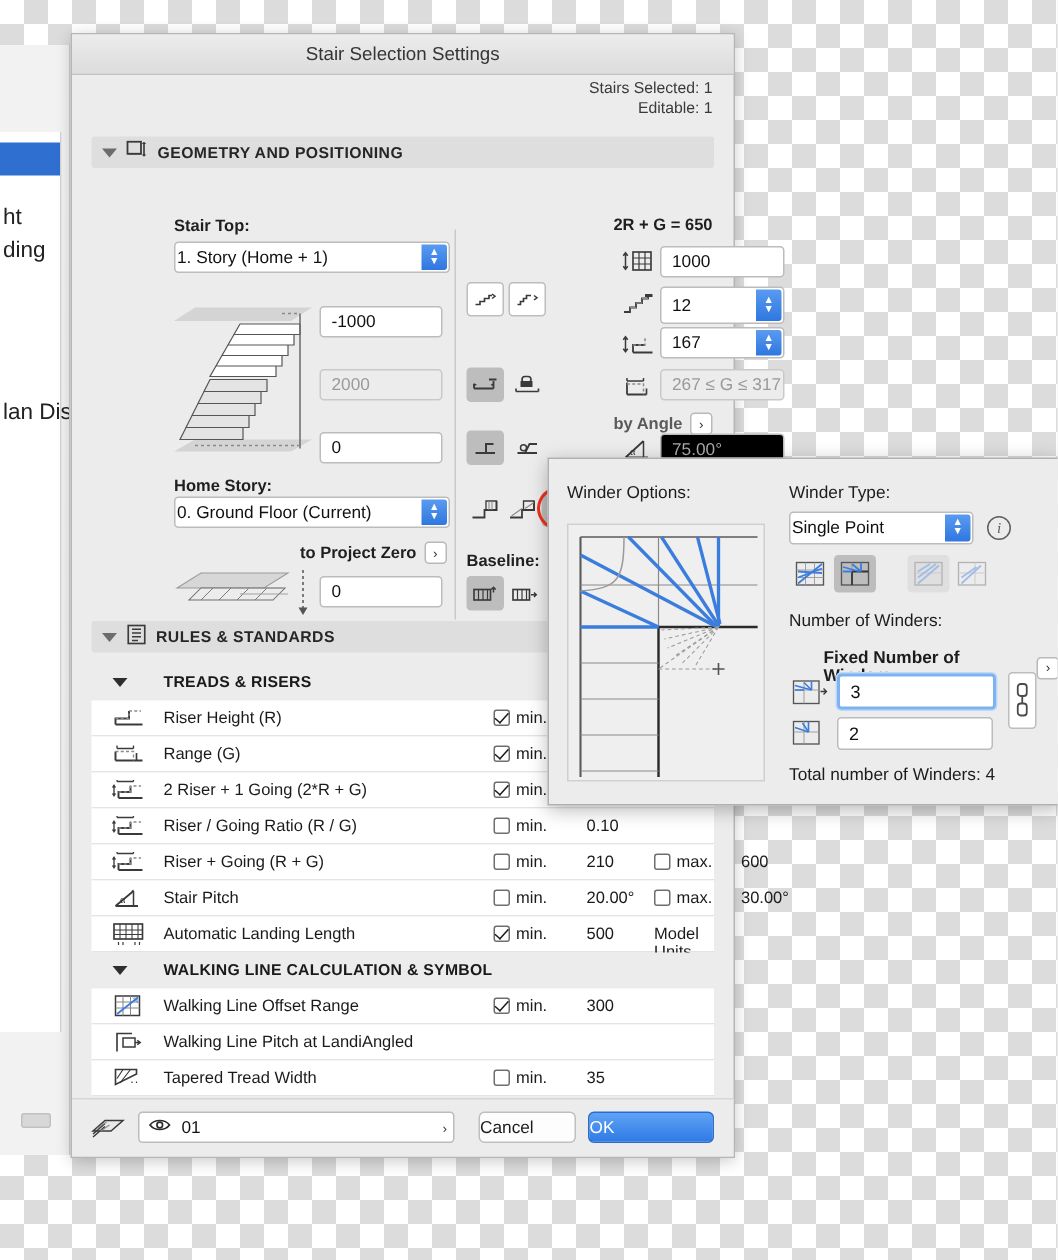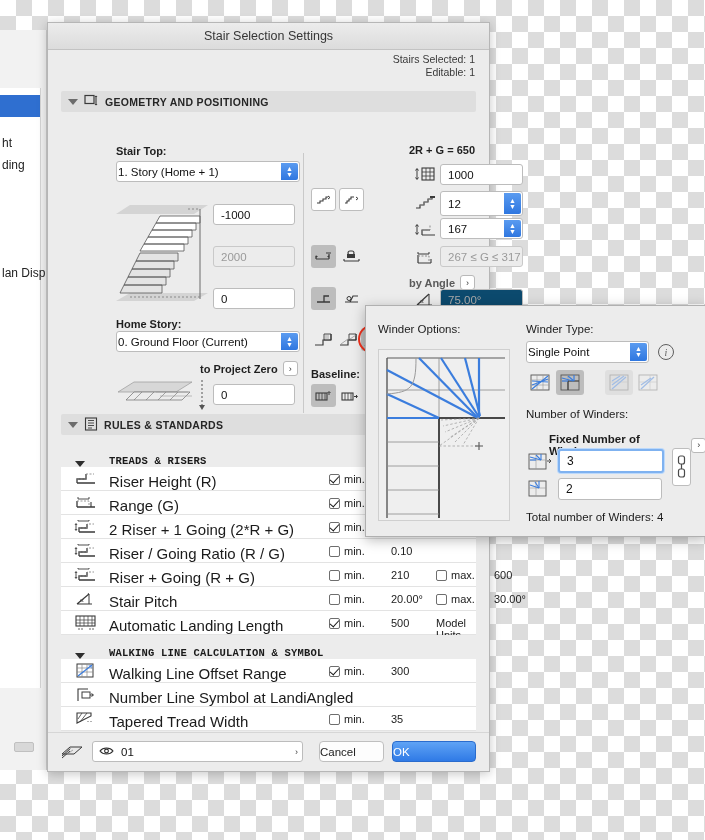--- a/index.html
+++ b/index.html
@@ -14,21 +14,21 @@
     background-size:32px 32px;
     background-position:0 0,16px 16px;
   }
   
   #bg-window{
     position:absolute;left:0;top:30px;width:46px;height:740px;
     background:#f2f2f2;border-right:1px solid #cfcfcf;overflow:hidden;
   }
   #bg-window .bg-list{position:absolute;left:0;top:58px;width:40px;height:600px;background:#fff;border-right:1px solid #d4d4d4;}
   #bg-window .bg-sel{position:absolute;left:0;top:65px;width:40px;height:22px;background:#2f6fd0;}
-  #bg-window .bg-txt{position:absolute;left:2px;font-size:12px;color:#222;white-space:nowrap;}
+  #bg-window .bg-txt{position:absolute;left:2px;font-size:15px;color:#222;white-space:nowrap;}
   #bg-window .bg-foot{position:absolute;left:14px;top:712px;width:18px;height:8px;background:#d8d8d8;border:1px solid #c0c0c0;border-radius:2px;}
 
   
   #dialog{
     position:absolute;left:47px;top:22px;width:441px;height:748px;
     background:#ececec;border:1px solid #b6b6b6;
     box-shadow:0 2px 10px rgba(0,0,0,.22);
   }
   #titlebar{
     height:26px;line-height:26px;text-align:center;font-size:12.5px;color:#363636;
@@ -46,21 +46,21 @@
   .tri-sm{width:0;height:0;border-left:5px solid transparent;border-right:5px solid transparent;border-top:6px solid #2e2e2e;}
 
   .lbl{position:absolute;font-size:11px;color:#1f1f1f;}
   .lbl.b{font-weight:bold;}
 
   .txtfield{
     position:absolute;background:#fff;border:1px solid #bcbcbc;border-radius:3px;
     box-sizing:border-box;font-size:11.5px;color:#111;display:flex;align-items:center;padding-left:7px;
   }
   .txtfield.dim{background:#ececec;border-color:#c9c9c9;color:#9a9a9a;}
-  .txtfield.dim2{background:#0c4a6e;color:#a9a9a9;}
+  .txtfield.dim2{background:#000000;color:#a9a9a9;}
   .popup{
     position:absolute;background:#fff;border:1px solid #bcbcbc;border-radius:3px;
     box-sizing:border-box;font-size:11.5px;color:#111;display:flex;align-items:center;padding-left:1px;
   }
   .stepper,.popbtn{
     position:absolute;right:1px;top:1px;bottom:1px;width:17px;border-radius:0 2px 2px 0;
     background:linear-gradient(#5a9bf0,#2f77e0);display:flex;flex-direction:column;
     align-items:center;justify-content:center;color:#fff;font-size:7px;line-height:6px;
   }
   .chev{position:absolute;right:4px;top:50%;transform:translateY(-50%);font-size:9px;color:#3b3b3b;}
@@ -75,23 +75,23 @@
     position:absolute;width:25px;height:23px;border-radius:3px;box-sizing:border-box;
     display:flex;align-items:center;justify-content:center;background:transparent;
   }
   .iconbtn.sel{background:#bdbdbd;}
   .iconbtn.framed{background:#fff;border:1px solid #bdbdbd;}
 
   .divider-v{position:absolute;width:1px;background:#c9c9c9;}
 
   
   .trow{position:absolute;left:13px;width:415px;height:24px;background:#fff;border-bottom:1px solid #e3e3e3;box-sizing:border-box;}
-  .trow.hdr{background:#ececec;border-bottom:none;display:flex;align-items:flex-end;font-family:Liberation Mono, monospace;}
+  .trow.hdr{background:#ececec;border-bottom:none;display:flex;align-items:center;}
   .trow .ricon{position:absolute;left:12px;top:3px;width:26px;height:18px;}
-  .trow .rname{position:absolute;left:48px;top:6px;font-size:15px;color:#1b1b1b;}
+  .trow .rname{position:absolute;left:48px;top:6px;font-size:11px;color:#1b1b1b;}
   .trow .rcheck{position:absolute;top:6px;}
   .chk{display:inline-block;width:11px;height:11px;border:1px solid #6e6e6e;border-radius:2px;background:#fff;box-sizing:border-box;position:relative;vertical-align:-2px;}
   .chk.on::after{content:"";position:absolute;left:2px;top:-1px;width:4px;height:8px;border:solid #1a1a1a;border-width:0 1.6px 1.6px 0;transform:rotate(42deg);}
   .rlabel{font-size:11px;color:#1b1b1b;margin-left:4px;}
   .rval{position:absolute;top:6px;font-size:11px;color:#1b1b1b;}
 
   
   #bottombar{position:absolute;left:0;bottom:0;width:100%;height:38px;background:#ececec;border-top:1px solid #d6d6d6;}
   .btn{
     position:absolute;height:21px;border-radius:4px;box-sizing:border-box;
@@ -503,21 +503,21 @@
     <span class="rcheck" style="left:268px"><span class="chk on"></span><span class="rlabel">min.</span></span>
     <span class="rval" style="left:330px">300</span>
   </div>
 
   <div class="trow" style="top:660px">
     <span class="ricon"><svg width="26" height="18" viewBox="0 0 26 18">
           <path d="M5,15 v-12 h10" stroke="#3a3a3a" stroke-width="1.1" fill="none"></path>
           <rect x="9" y="6" width="8" height="6" fill="none" stroke="#3a3a3a" stroke-width="1"></rect>
           <path d="M17,9 l3,0 M18.5,7.5 l2,1.5 l-2,1.5" stroke="#3a3a3a" stroke-width="1" fill="none"></path>
         </svg></span>
-    <span class="rname">Number Line Symbol at LandiAngled</span>
+    <span class="rname">Walking Line Pitch at LandiAngled</span>
   </div>
 
   <div class="trow" style="top:684px">
     <span class="ricon"><svg width="26" height="18" viewBox="0 0 26 18">
           <path d="M4,3 h14 v3 l-14,7 z" fill="none" stroke="#3a3a3a" stroke-width="1.1"></path>
           <path d="M9,3 L5,9 M14,3 L7,12" stroke="#3a3a3a" stroke-width=".8"></path>
           <path d="M15,11 v1 M18,11 v1" stroke="#3a3a3a" stroke-width=".8"></path>
         </svg></span>
     <span class="rname">Tapered Tread Width</span>
     <span class="rcheck" style="left:268px"><span class="chk"></span><span class="rlabel">min.</span></span>

